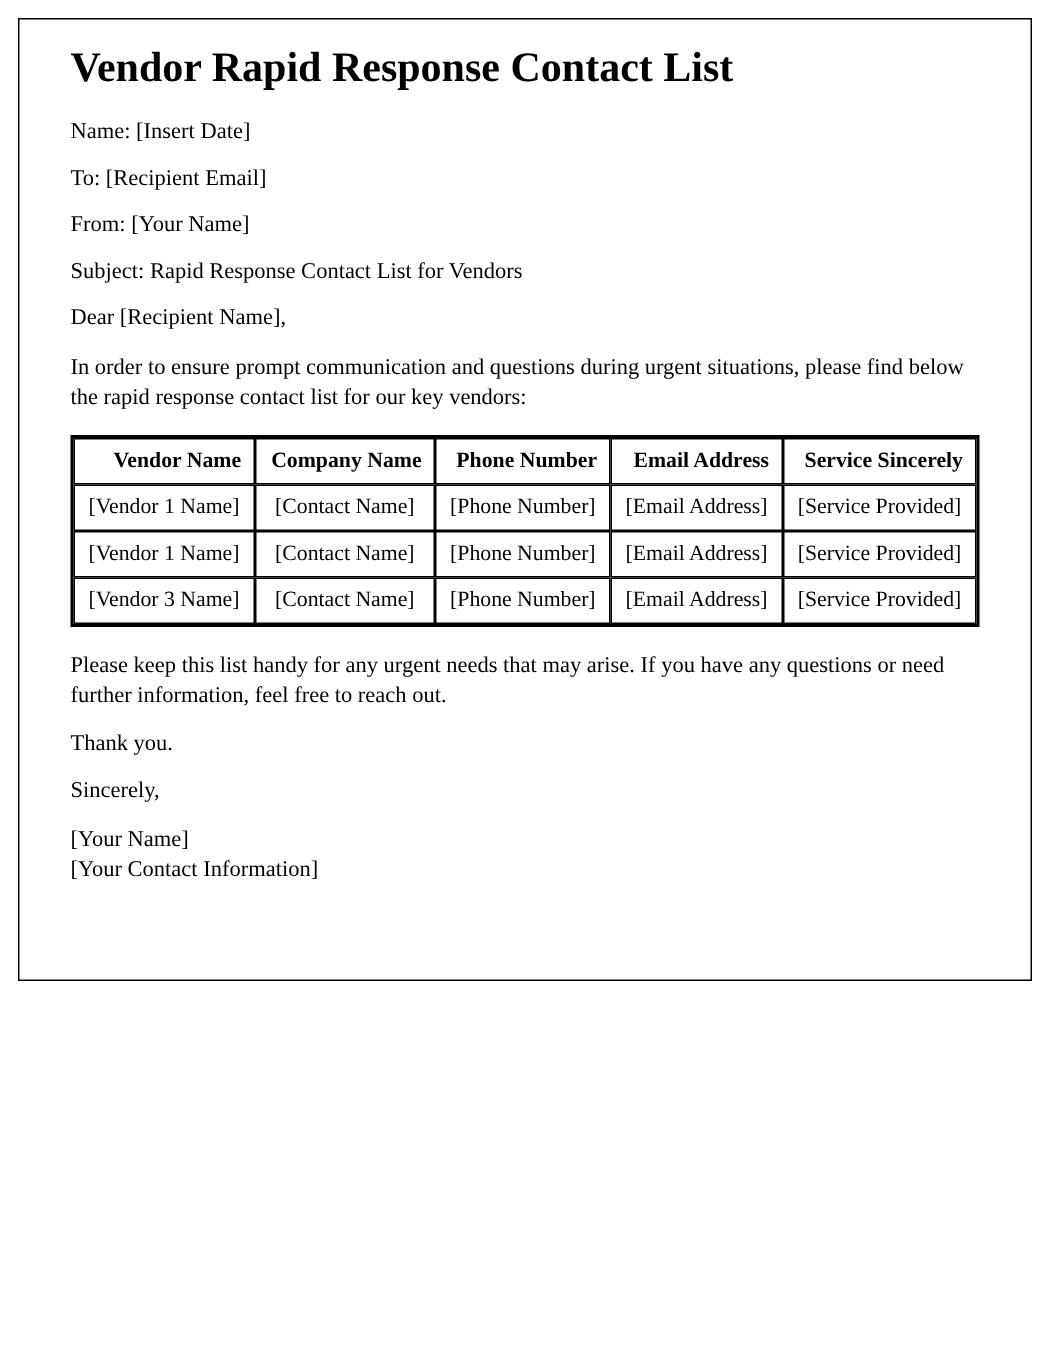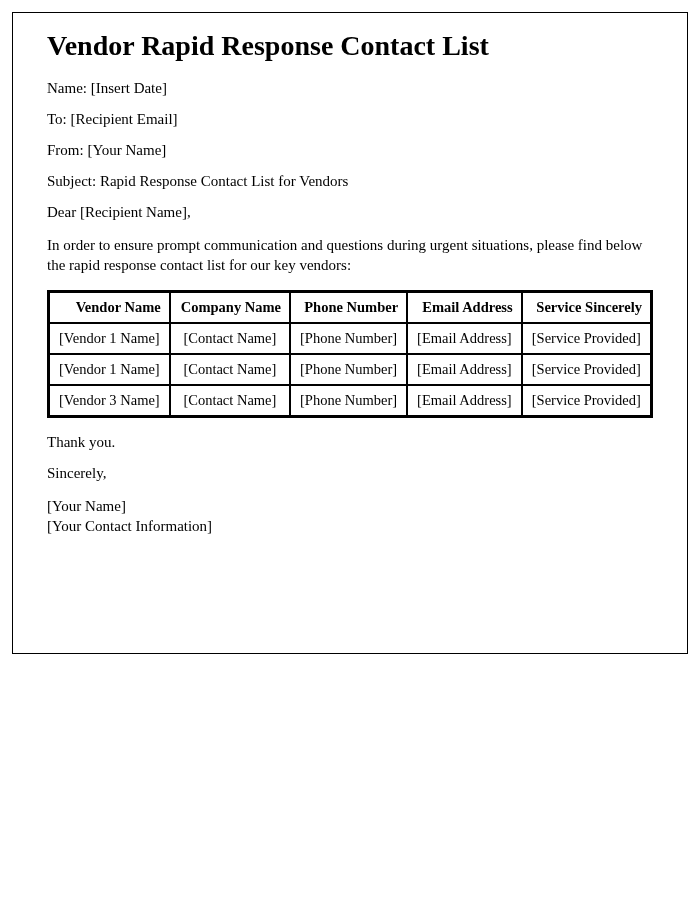--- a/index.html
+++ b/index.html
@@ -114,20 +114,21 @@
       <tr>
         <td>[Vendor 3 Name]</td>
         <td>[Contact Name]</td>
         <td>[Phone Number]</td>
         <td>[Email Address]</td>
         <td>[Service Provided]</td>
       </tr>
     </tbody>
   </table>
 
+  <p class="body-para">Please keep this list handy for any urgent needs that may arise. If you have any questions or need further information, feel free to reach out.</p>
 
   <p class="field-line">Thank you.</p>
 
   <p class="field-line">Sincerely,</p>
 
   <div class="sig-block">
     <div>[Your Name]</div>
     <div>[Your Contact Information]</div>
   </div>
 

